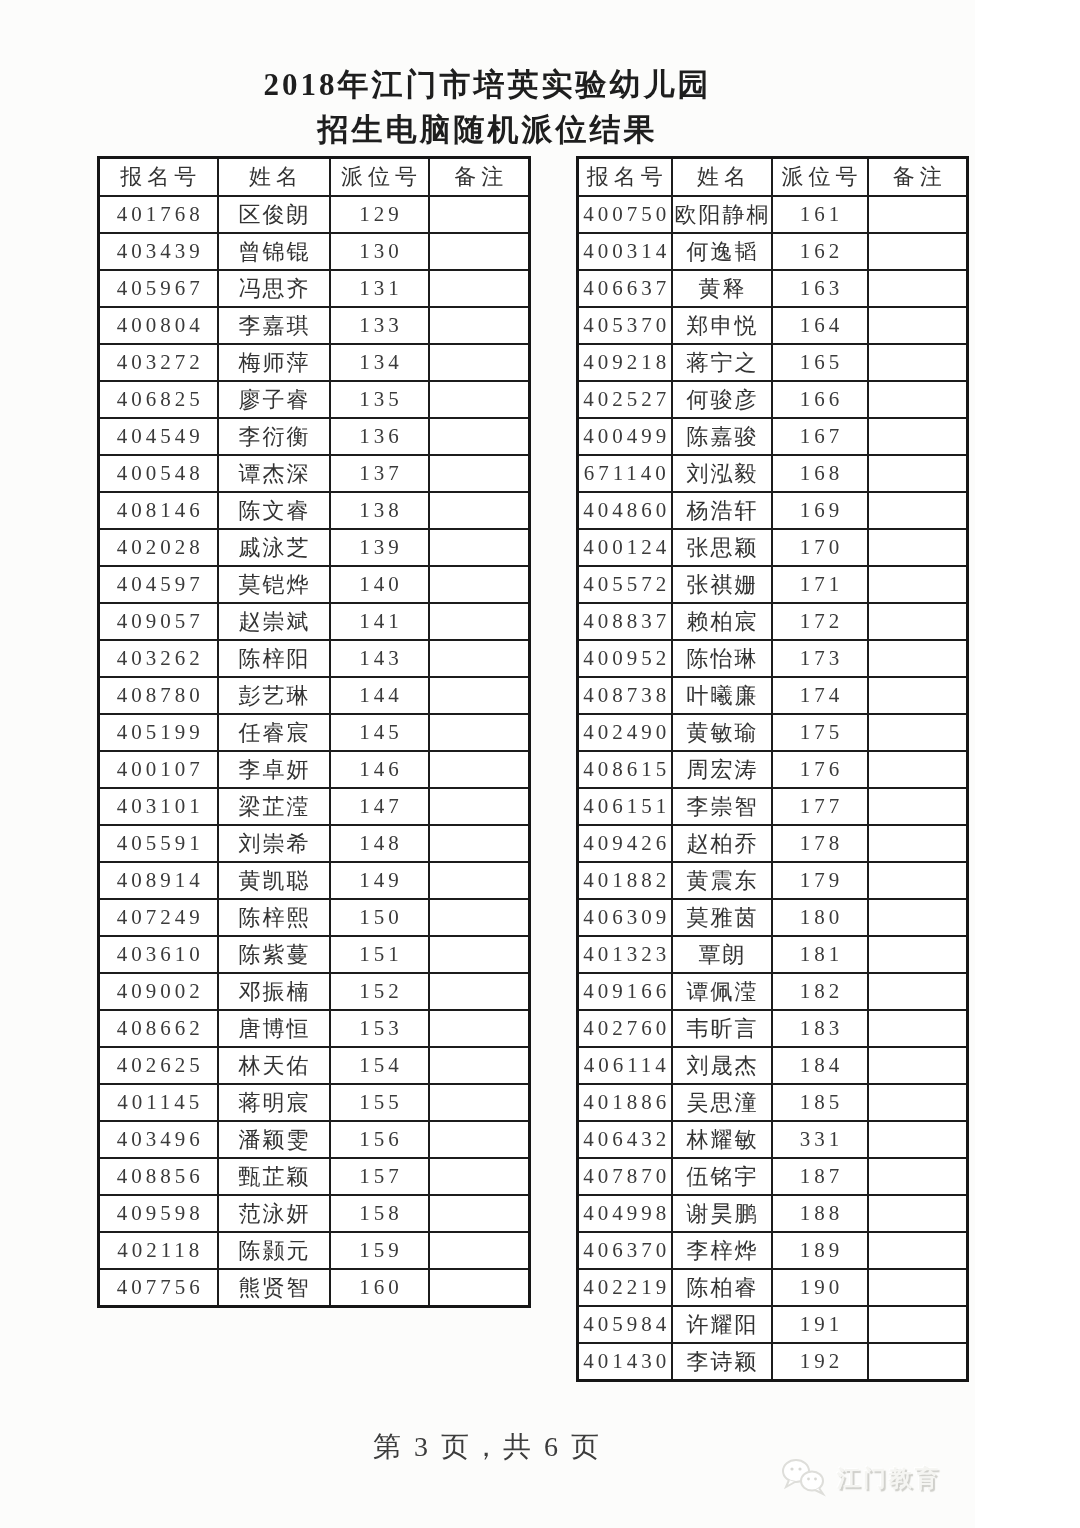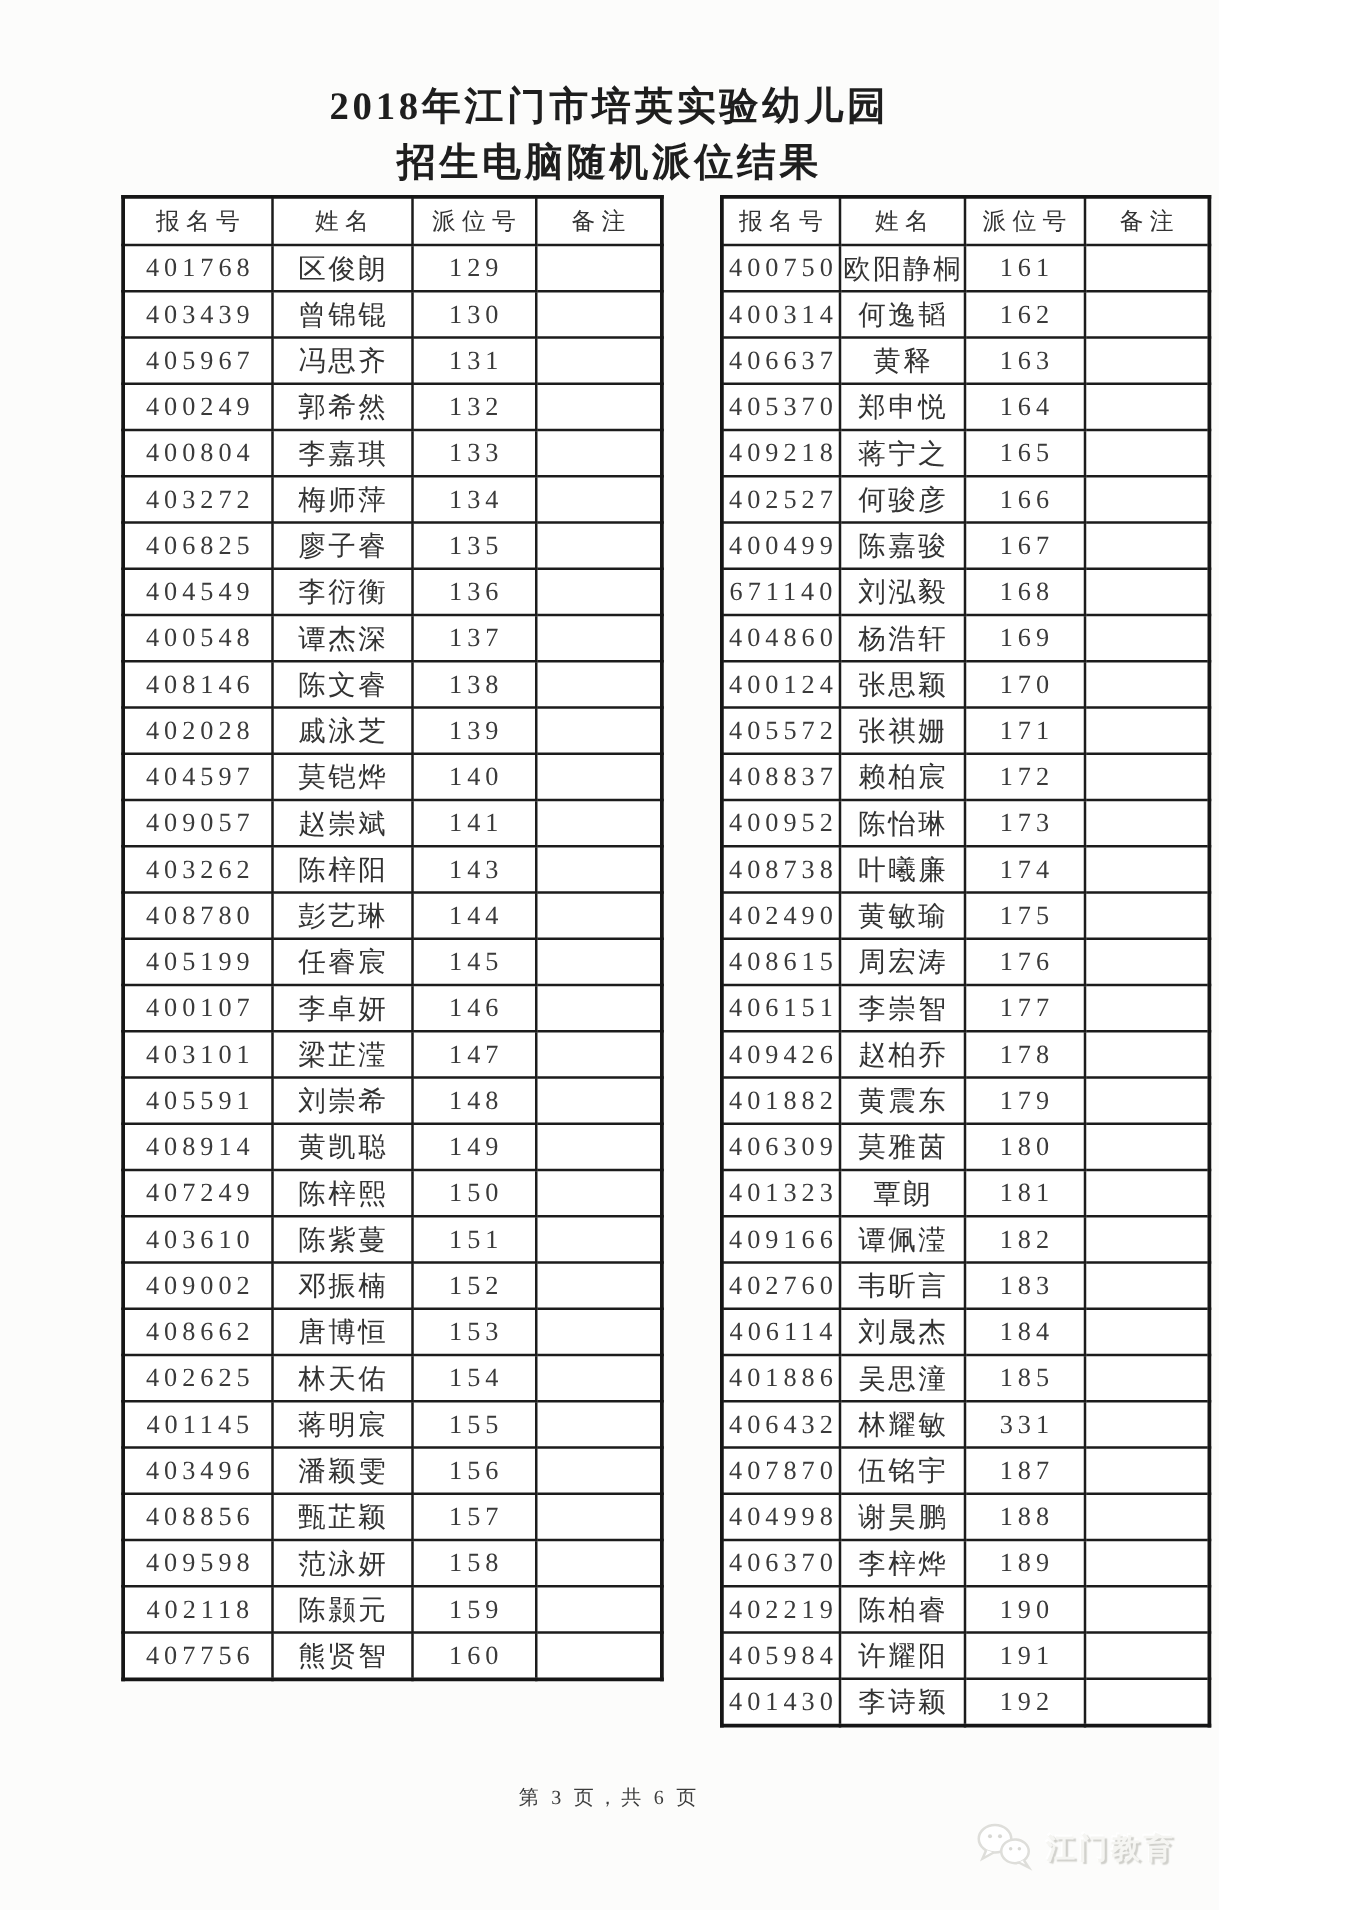--- a/index.html
+++ b/index.html
@@ -36,21 +36,21 @@
     border:2px solid #1c1c1c;
     text-align:center;
     vertical-align:middle;
     padding:0;
     height:35px;
     overflow:hidden;
     white-space:nowrap;
   }
   .t th{
     font-weight:normal;
-    font-size:19px;
+    font-size:22px;
     letter-spacing:5px;
     text-indent:5px;
     color:#333;
     height:36px;
   }
   .t td.num{
     font-size:21px;
     letter-spacing:4px;
     text-indent:4px;
     color:#3a3a3a;
@@ -64,21 +64,21 @@
   .t td.note{ background:#fff; }
   
   .t.left  col.c1{width:119px;} .t.left  col.c2{width:112px;}
   .t.left  col.c3{width:99px;}  .t.left  col.c4{width:101px;}
   .t.right col.c1{width:94px;}  .t.right col.c2{width:100px;}
   .t.right col.c3{width:96px;}  .t.right col.c4{width:100px;}
   .footer{
     position:absolute;
     top:1428px; left:0; width:100%;
     text-align:center;
-    font-size:16px;
+    font-size:28px;
     letter-spacing:3px;
     color:#3c3c3c;
   }
   .watermark{
     position:absolute;
     top:1456px; right:34px;
     display:flex;
     align-items:center;
     gap:6px;
     user-select:none;
@@ -127,26 +127,20 @@
         <tr>
           <td class="num">403439</td>
           <td class="name">曾锦锟</td>
           <td class="num">130</td>
           <td class="note"></td>
         </tr>
         <tr>
           <td class="num">405967</td>
           <td class="name">冯思齐</td>
           <td class="num">131</td>
-          <td class="note"></td>
-        </tr>
-        <tr>
-          <td class="num">400249</td>
-          <td class="name">郭希然</td>
-          <td class="num">132</td>
           <td class="note"></td>
         </tr>
         <tr>
           <td class="num">400804</td>
           <td class="name">李嘉琪</td>
           <td class="num">133</td>
           <td class="note"></td>
         </tr>
         <tr>
           <td class="num">403272</td>

